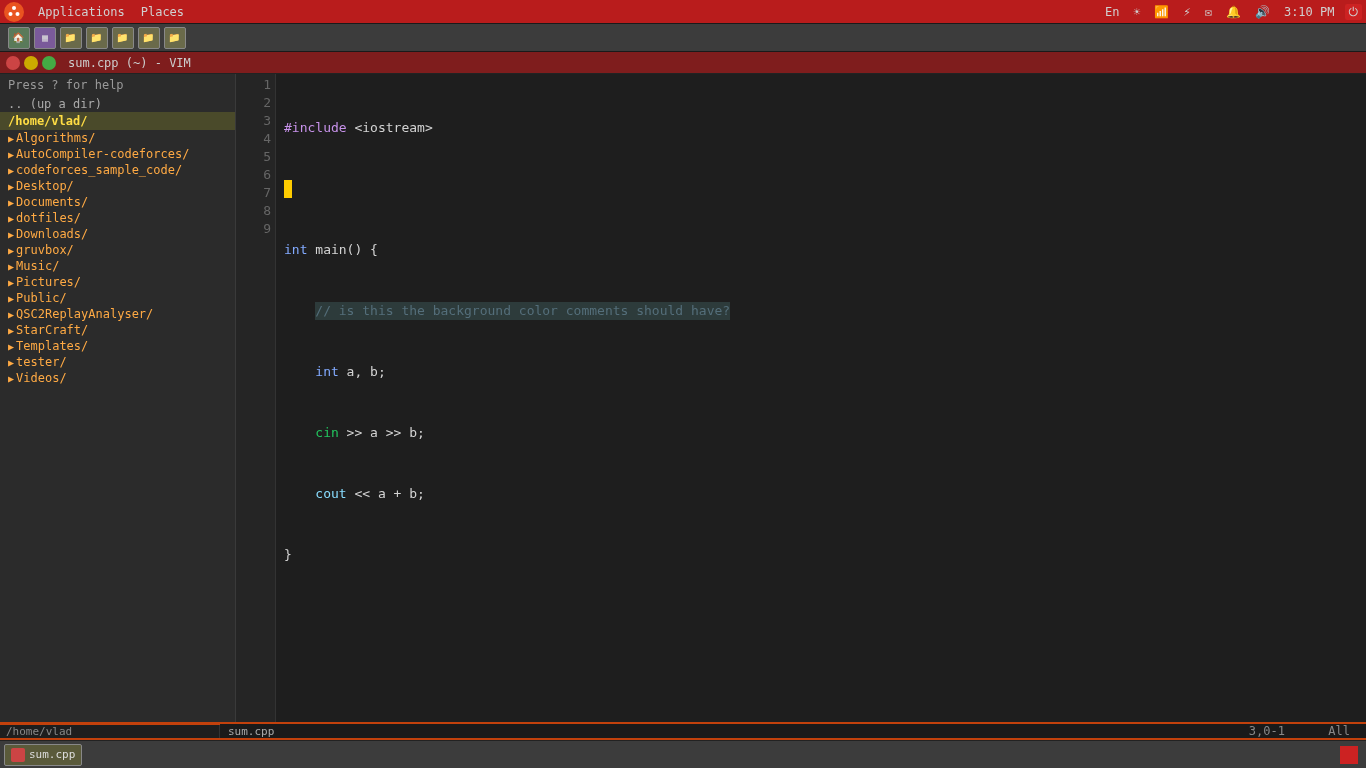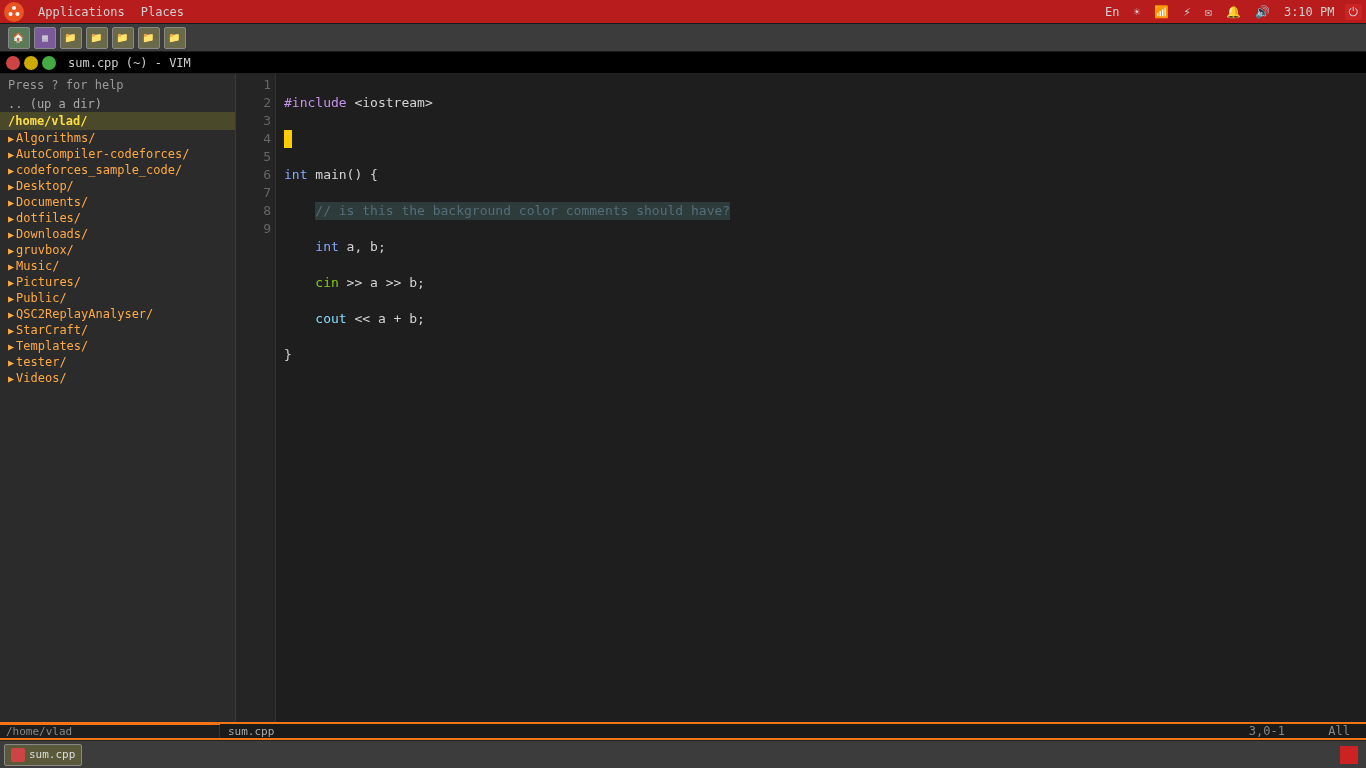--- a/index.html
+++ b/index.html
@@ -57,21 +57,21 @@
       font-size: 10px;
       color: #ddd;
       cursor: pointer;
     }
     .tb-icon.home { background: #5a7a5a; }
     .tb-icon.purple { background: #7a5a9a; }
 
     
     #window-chrome {
       height: 22px;
-      background: #000000;
+      background: #7f1d1d;
       display: flex;
       align-items: center;
       padding: 0 6px;
       border-bottom: 1px solid #222;
     }
     .win-btn {
       width: 14px; height: 14px;
       border-radius: 50%;
       margin-right: 4px;
       cursor: pointer;
@@ -161,36 +161,36 @@
     }
     #code-area {
       flex: 1;
       padding: 2px 8px;
       font-size: 13px;
       line-height: 18px;
       color: #d4d4d4;
       overflow: auto;
       white-space: pre;
     }
-    .code-line { height: 18px; display: flex; align-items: center; }
+    .code-line { height: 18px; display: flex; align-items: center; margin-top: 25px; }
     .kw-include { color: #c792ea; }
     .kw-using { color: #c792ea; }
     .kw-namespace { color: #82aaff; }
     .kw-std { color: #82aaff; }
     .kw-int { color: #82aaff; }
-    .kw-cin { color: #84cc16; }
+    .kw-cin { color: #22c55e; }
     .kw-cout { color: #89ddff; }
     .kw-comment { color: #546e7a; background: #2d3b3b; }
     .cursor-block { background: #ffcc00; color: #000; display: inline-block; width: 8px; }
     .normal-text { color: #d4d4d4; }
 
     
     #status-bar-left {
       height: 18px;
-      background: #f97316;
+      background: #c2410c;
       display: flex;
       align-items: center;
     }
     #status-left {
       width: 220px;
       color: #888;
       font-size: 11px;
       padding: 0 6px;
       border-right: 1px solid #333;
       background: #1e1e1e;

